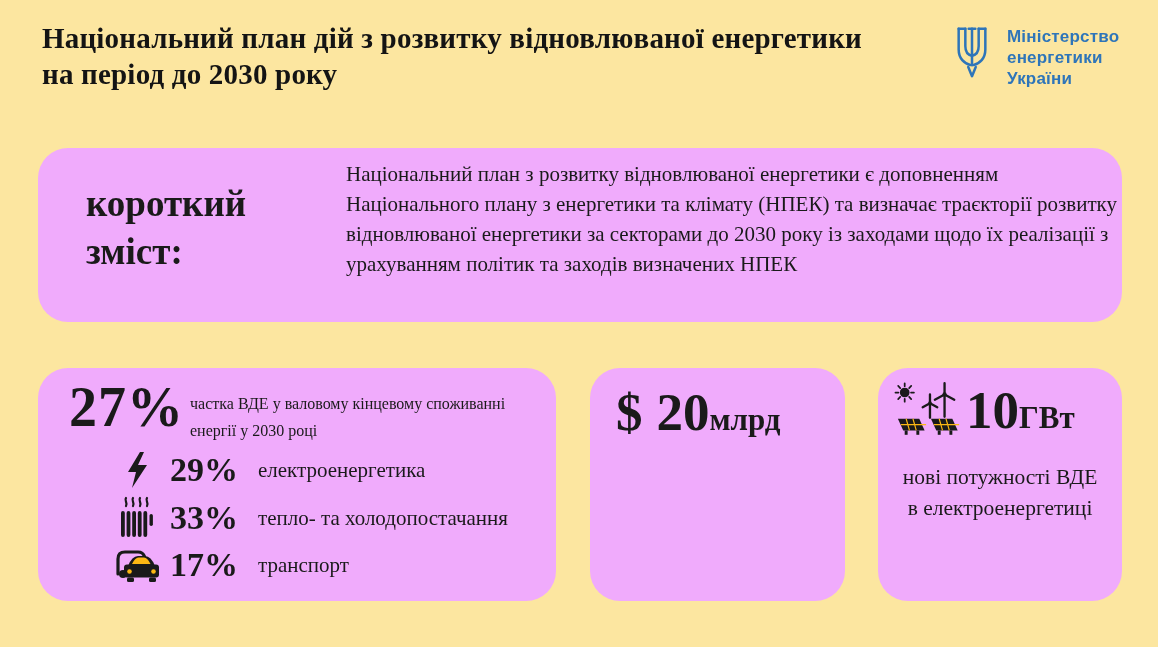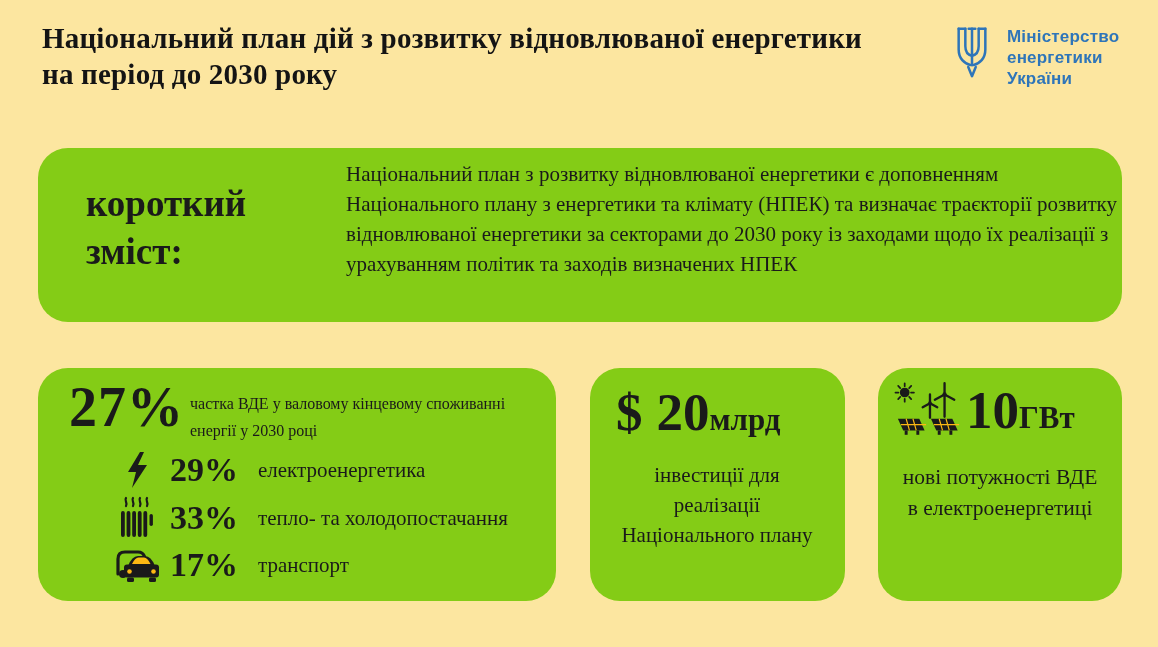--- a/index.html
+++ b/index.html
@@ -16,21 +16,21 @@
     letter-spacing:.2px; color:#141414;
   }
   .logo { position:absolute; left:952px; top:20px; display:flex; gap:15px; align-items:flex-start; }
   .trident svg { display:block; width:40px; height:64px; }
   .ministry-name {
     font-family:"Liberation Sans", sans-serif; font-weight:700;
     color:#2E75B9; font-size:17px; line-height:21px; width:150px;
     padding-top:6px; letter-spacing:.2px;
   }
   
-  .card { position:absolute; background:#84cc16; border-radius:30px;padding-left:40px; }
+  .card { position:absolute; background:#f0abfc; border-radius:30px;padding-left:40px; }
   .summary-box { left:38px; top:148px; width:1084px; height:174px; }
   .summary-label {
     position:absolute; left:48px; top:32px; width:220px;
     font-size:37px; font-weight:bold; line-height:48px;
   }
   .summary-text {
     position:absolute; left:308px; top:11px; width:778px;
     font-size:21px; line-height:30px;
   }
   
@@ -157,21 +157,20 @@
       </span>
       <span class="sector-value">17%</span>
       <span class="sector-label">транспорт</span>
     </div>
   </div>
 
   <div class="card stat-box box-invest">
     <div class="invest-head">
       <span class="big-number currency">$</span><span class="big-number">20</span><span class="unit-number">млрд</span>
     </div>
-    <div class="invest-desc">інвестиції для реалізації Національного плану</div>
   </div>
 
   <div class="card stat-box box-capacity">
     <div class="capacity-head">
       <span>
         <svg width="70" height="58" viewBox="0 0 72 58">
           <circle cx="11" cy="11" r="5" fill="#1A1A1A"></circle>
           <g stroke="#1A1A1A" stroke-width="1.8" stroke-linecap="round">
             <path d="M11 1.5 V4.5 M11 17.5 V20.5 M1.5 11 H4.5 M17.5 11 H20.5"></path>
             <path d="M4.3 4.3 L6.4 6.4 M15.6 15.6 L17.7 17.7 M17.7 4.3 L15.6 6.4 M6.4 15.6 L4.3 17.7"></path>

